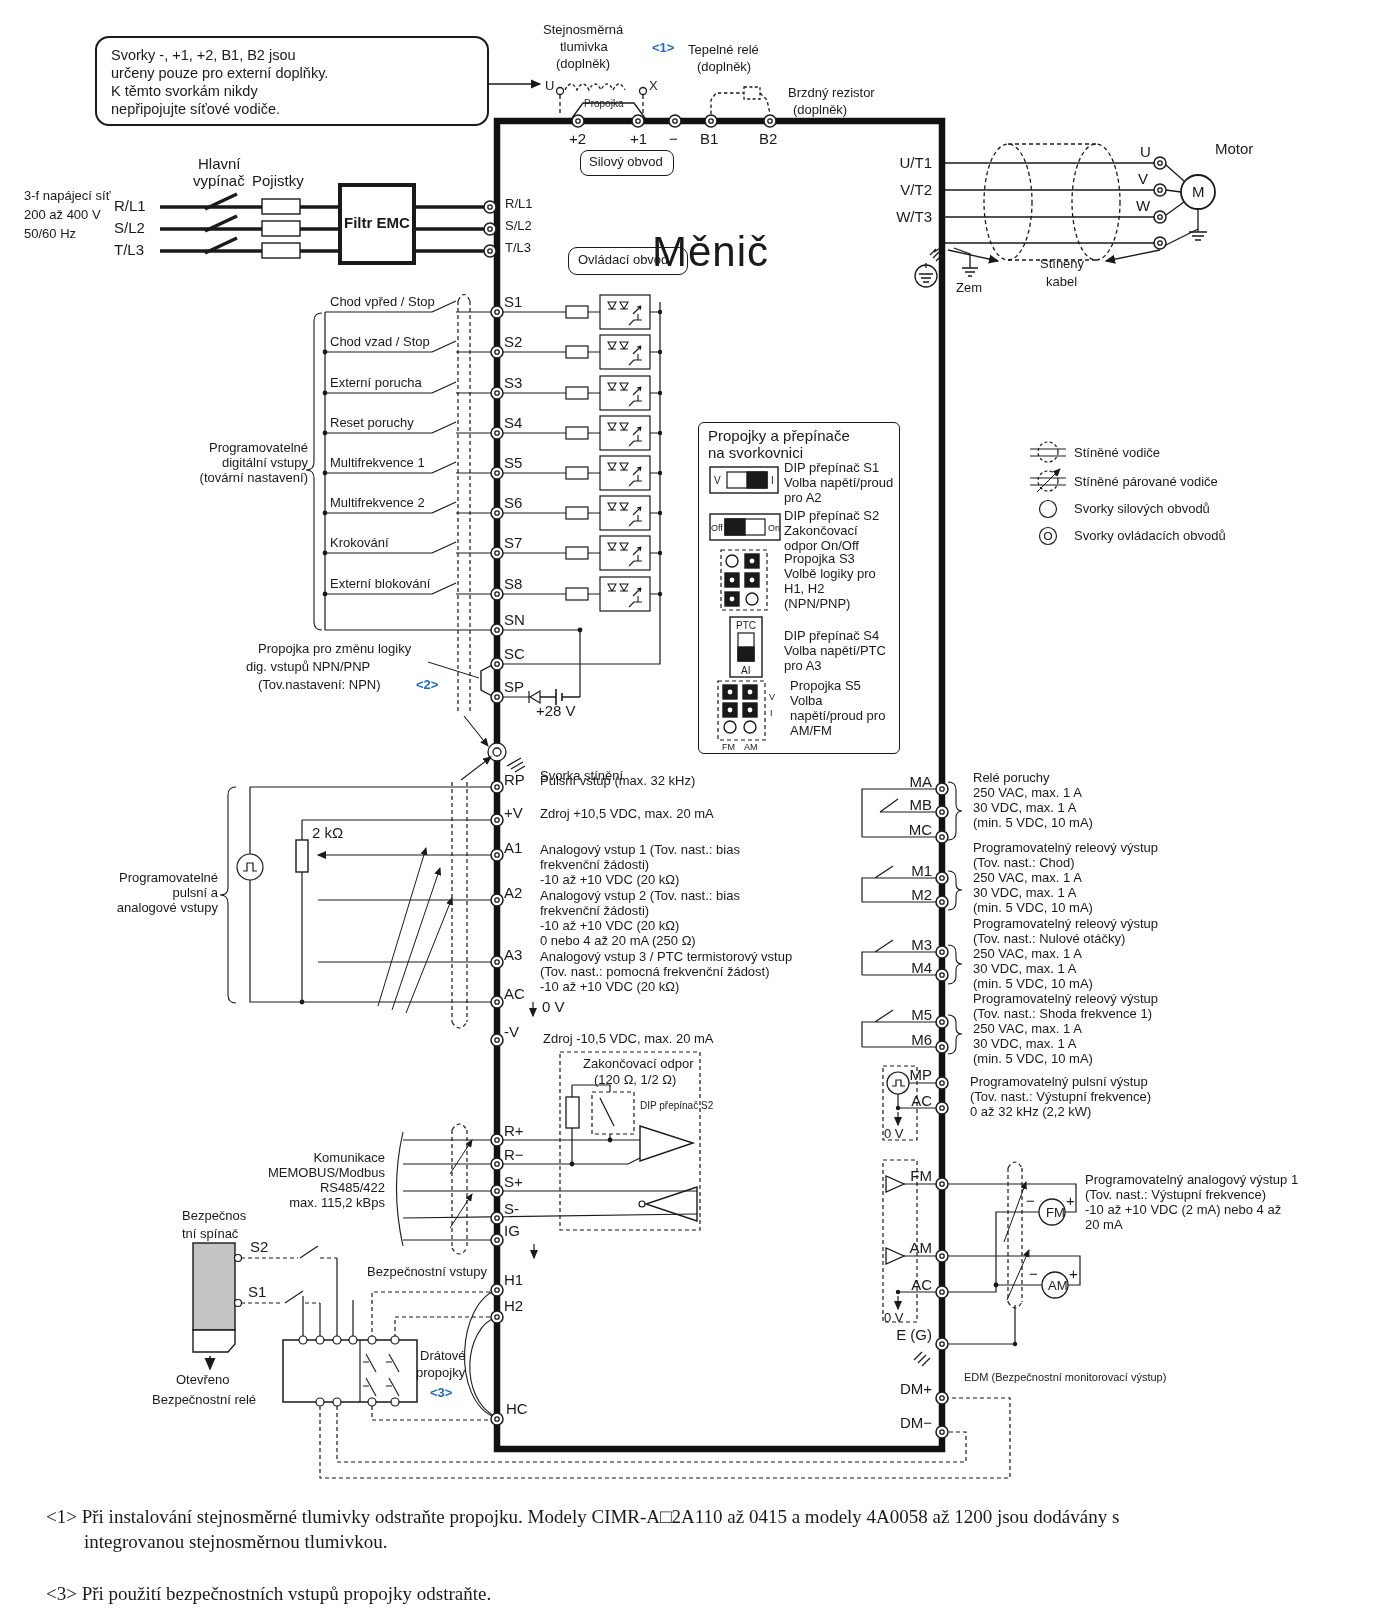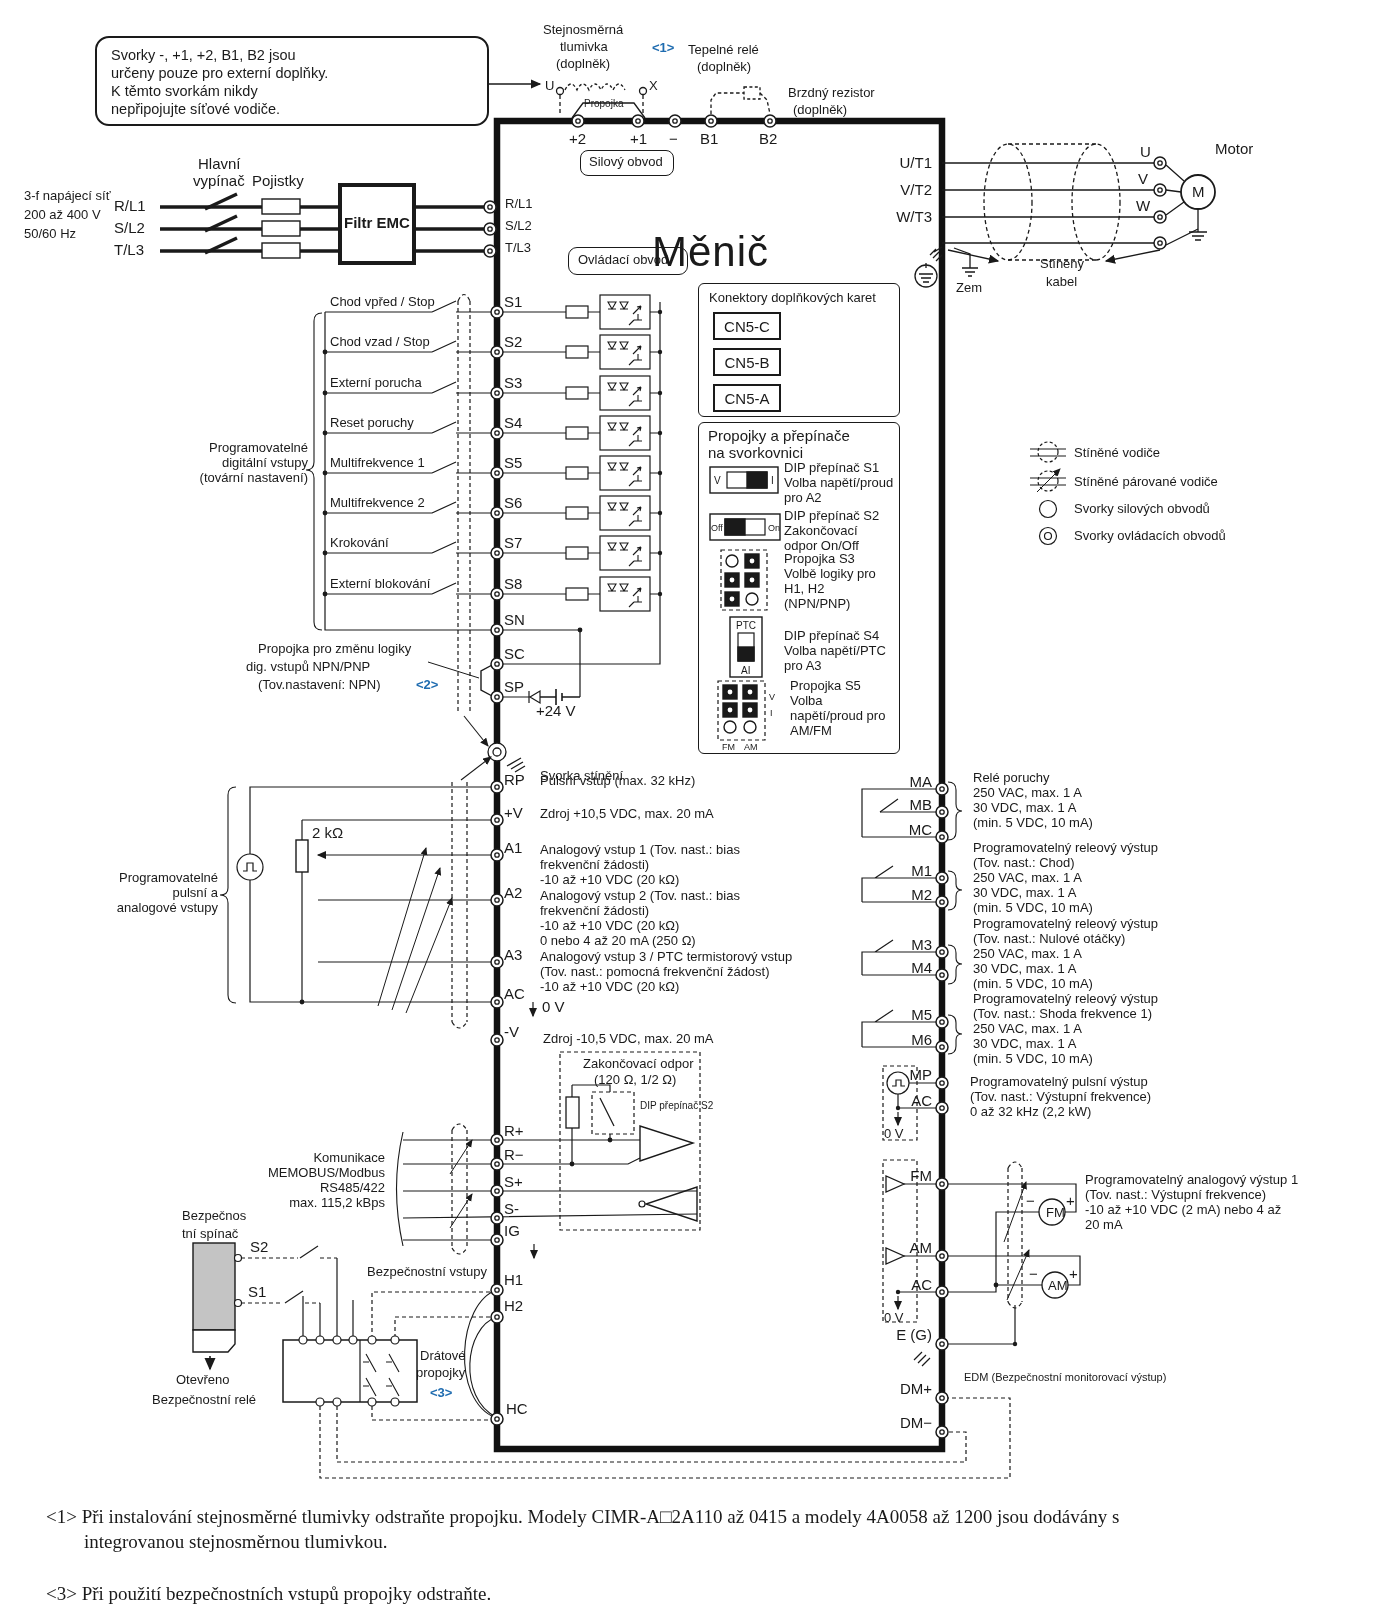--- a/index.html
+++ b/index.html
@@ -470,43 +470,31 @@
   <span class="tt" style="left:504px;top:374px">S3</span>
   <span class="tt" style="left:504px;top:414px">S4</span>
   <span class="tt" style="left:504px;top:454px">S5</span>
   <span class="tt" style="left:504px;top:494px">S6</span>
   <span class="tt" style="left:504px;top:534px">S7</span>
   <span class="tt" style="left:504px;top:575px">S8</span>
   <span class="tt" style="left:504px;top:611px">SN</span>
   <span class="tt" style="left:504px;top:645px">SC</span>
   <span class="tt" style="left:504px;top:678px"></span>
   <span class="tt" style="left:504px;top:678px">SP</span>
-  <span class="tt" style="left:536px;top:702px">+24 V</span>
+  <span class="tt" style="left:536px;top:702px">+28 V</span>
   <div class="blk ra" style="position:absolute;right:1072px;top:440px">
     <span class="t" style="position:static">Programovatelné</span>
     <span class="t" style="position:static">digitální vstupy</span>
     <span class="t" style="position:static">(tovární nastavení)</span>
   </div>
   <span class="t" style="left:258px;top:641px">Propojka pro změnu logiky</span>
   <span class="t" style="left:246px;top:659px">dig. vstupů NPN/PNP</span>
   <span class="t" style="left:258px;top:677px">(Tov.nastavení: NPN)</span>
   <span class="t blue" style="left:416px;top:677px">&lt;2&gt;</span>
 
-  <div class="sqbox" style="left:698px;top:283px;width:200px;height:132px;border-radius:6px">
-    <span class="t" style="left:10px;top:6px">Konektory doplňkových karet</span>
-    <div class="cn5slot" style="left:14px;top:28px">
-        <span>CN5-C</span>
-      </div>
-    <div class="cn5slot" style="left:14px;top:64px">
-        <span>CN5-B</span>
-      </div>
-    <div class="cn5slot" style="left:14px;top:100px">
-        <span>CN5-A</span>
-      </div>
-  </div>
 
   <div class="sqbox" style="left:698px;top:422px;width:200px;height:330px;border-radius:6px"></div>
   <span class="tt" style="left:708px;top:427px">Propojky a přepínače</span>
   <span class="tt" style="left:708px;top:444px">na svorkovnici</span>
   <span class="s10" style="left:714px;top:475px">V</span>
   <span class="s10" style="left:771px;top:475px">I</span>
   <div class="blk" style="position:absolute;left:784px;top:460px">
     <span class="t" style="position:static">DIP přepínač S1</span>
     <span class="t" style="position:static">Volba napětí/proud</span>
     <span class="t" style="position:static">pro A2</span>

